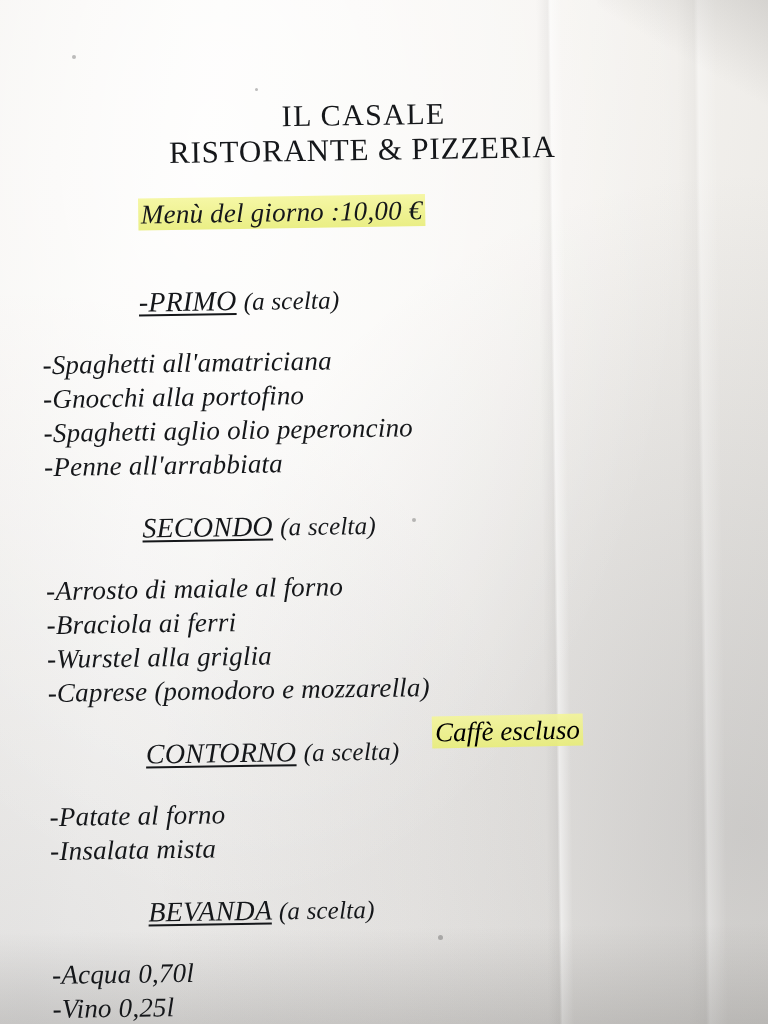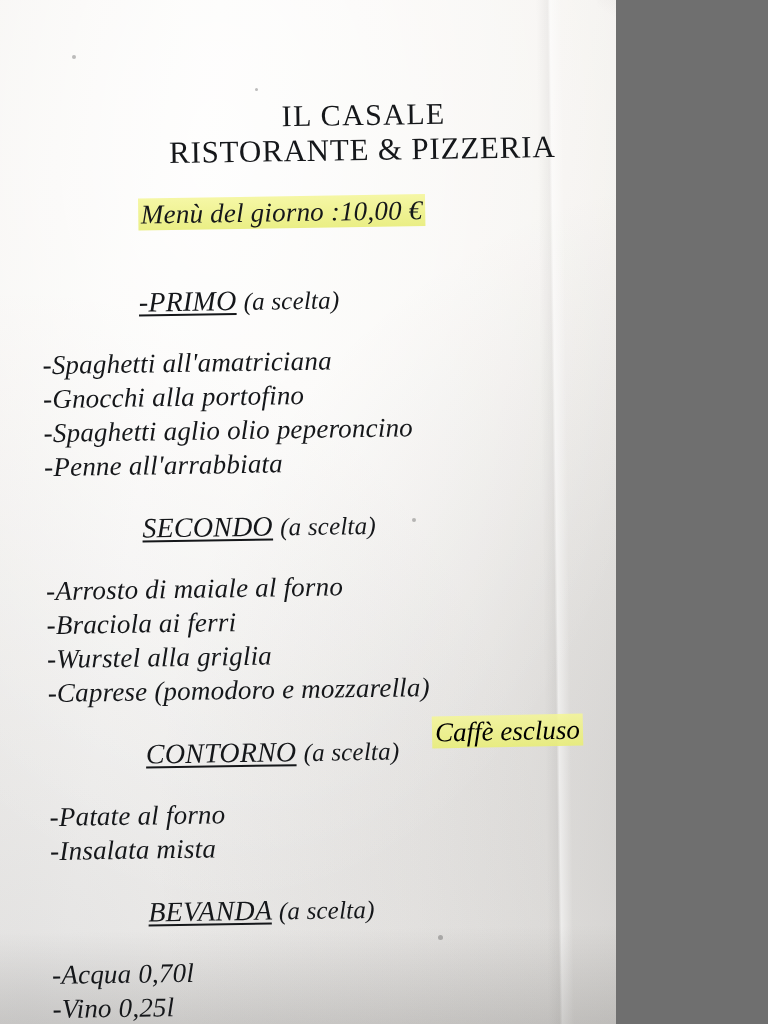--- a/index.html
+++ b/index.html
@@ -2,21 +2,21 @@
 <html><head>
 <meta charset="utf-8">
 <style>
   html, body {
     margin: 0;
     padding: 0;
     background: #6f6f6f;
   }
   #page {
     position: relative;
-    width: 616px;
+    width: 768px;
     height: 1024px;
     overflow: hidden;
     background: #b9b6b0;
     font-family: "Liberation Serif", serif;
   }
   
   .backdrop {
     position: absolute;
     inset: 0;
     background:

